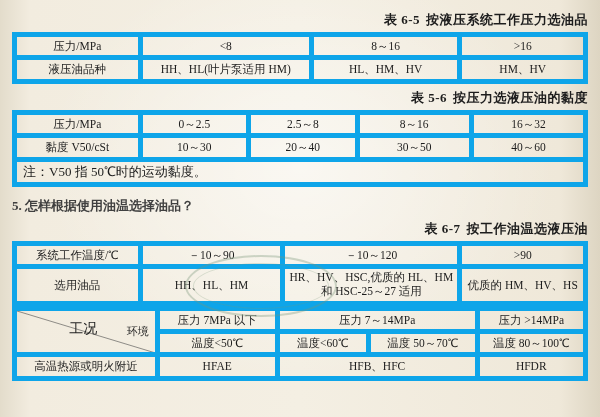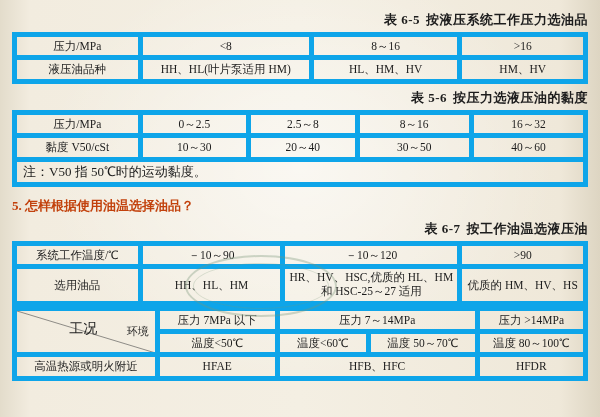--- a/index.html
+++ b/index.html
@@ -48,21 +48,21 @@
   .tbl-note{
     font-size:13px;
     padding:2px 4px 2px 6px;
     text-align:left !important;
     white-space:normal;
   }
   .qhead{
     font-weight:bold;
     font-size:13px;
     margin:10px 0 4px 0;
-    color:#c2410c;
+    color:#404040;
   }
   .para{
     font-size:12.3px;
     line-height:1.55;
     text-align:justify;
     text-indent:2em;
     margin:0 0 2px 0;
   }
   
   .split{

